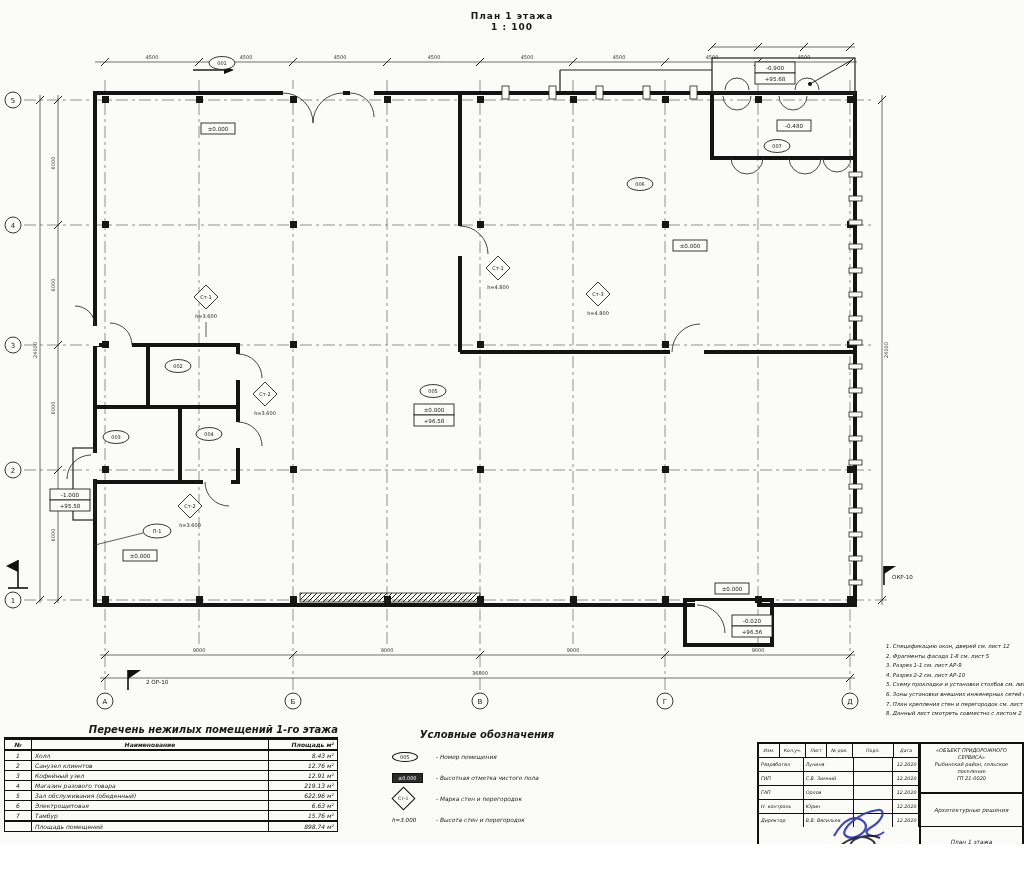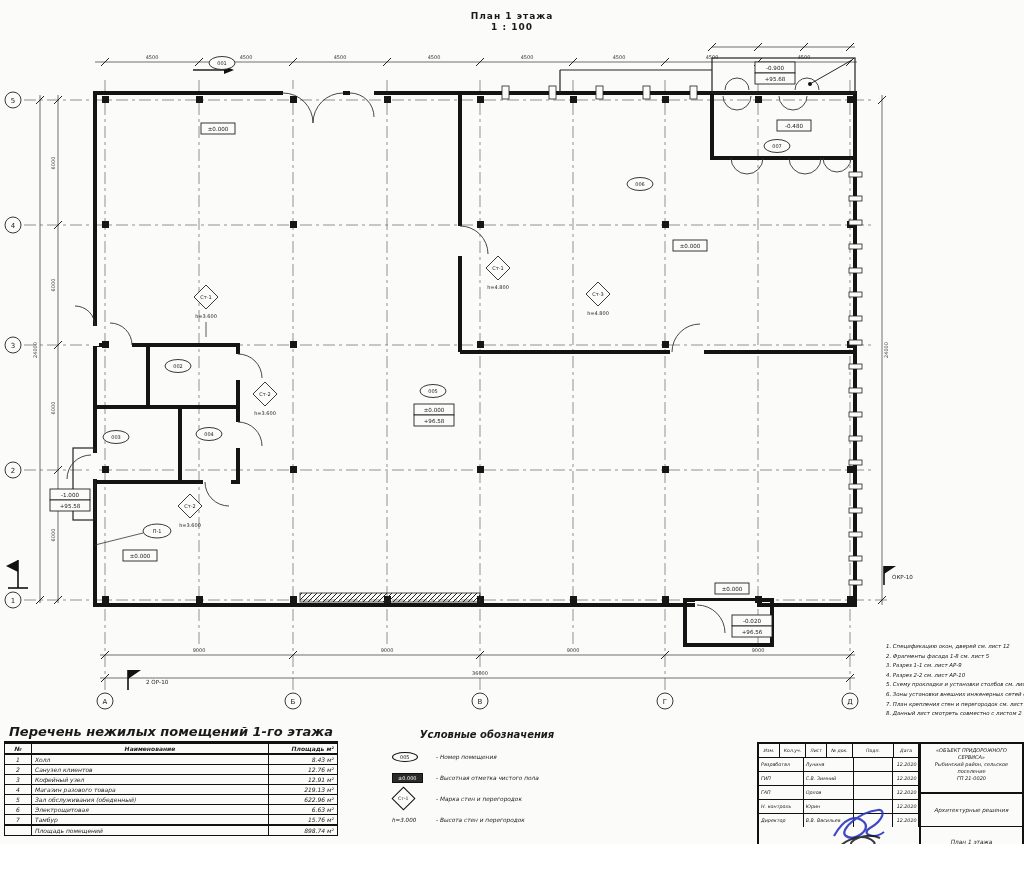--- a/index.html
+++ b/index.html
@@ -7,21 +7,21 @@
          font-family:"DejaVu Sans",sans-serif;color:#1a1a1a;}
   svg text{font-family:"DejaVu Sans",sans-serif;fill:#1a1a1a;}
   .t-title{font-size:9px;font-weight:bold;letter-spacing:1px;}
   .t-axis{font-size:7px;}
   .t-dim{font-size:5px;fill:#333;}
   .t-lbl{font-size:5.6px;}
   .t-sm{font-size:5px;}
   .bottom-bar{position:absolute;left:0;top:860px;width:1024px;height:14px;background:#0d0d0d;}
   
   .rooms{position:absolute;left:4px;top:722px;width:334px;font-style:italic;}
-  .rooms .cap{font-size:13px;font-weight:bold;text-align:center;padding:2px 0;border-bottom:2px solid #111;}
+  .rooms .cap{font-size:10px;font-weight:bold;text-align:right;padding:2px 0;border-bottom:2px solid #111;}
   .rooms table{border-collapse:collapse;width:100%;table-layout:fixed;}
   .rooms th,.rooms td{border:1px solid #111;font-size:6px;padding:1px 3px;overflow:hidden;white-space:nowrap;}
   .rooms th{font-weight:bold;text-align:center;border-bottom:2px solid #111;}
   .rooms .num{width:20px;text-align:center;}
   .rooms .area{width:62px;text-align:right;}
   .rooms .total td{border-top:2px solid #111;}
   
   .legend{position:absolute;left:392px;top:729px;width:190px;font-style:italic;}
   .legend .cap{font-size:10px;font-weight:bold;text-align:center;margin-bottom:6px;}
   .legend .row{display:flex;align-items:center;height:21px;}

